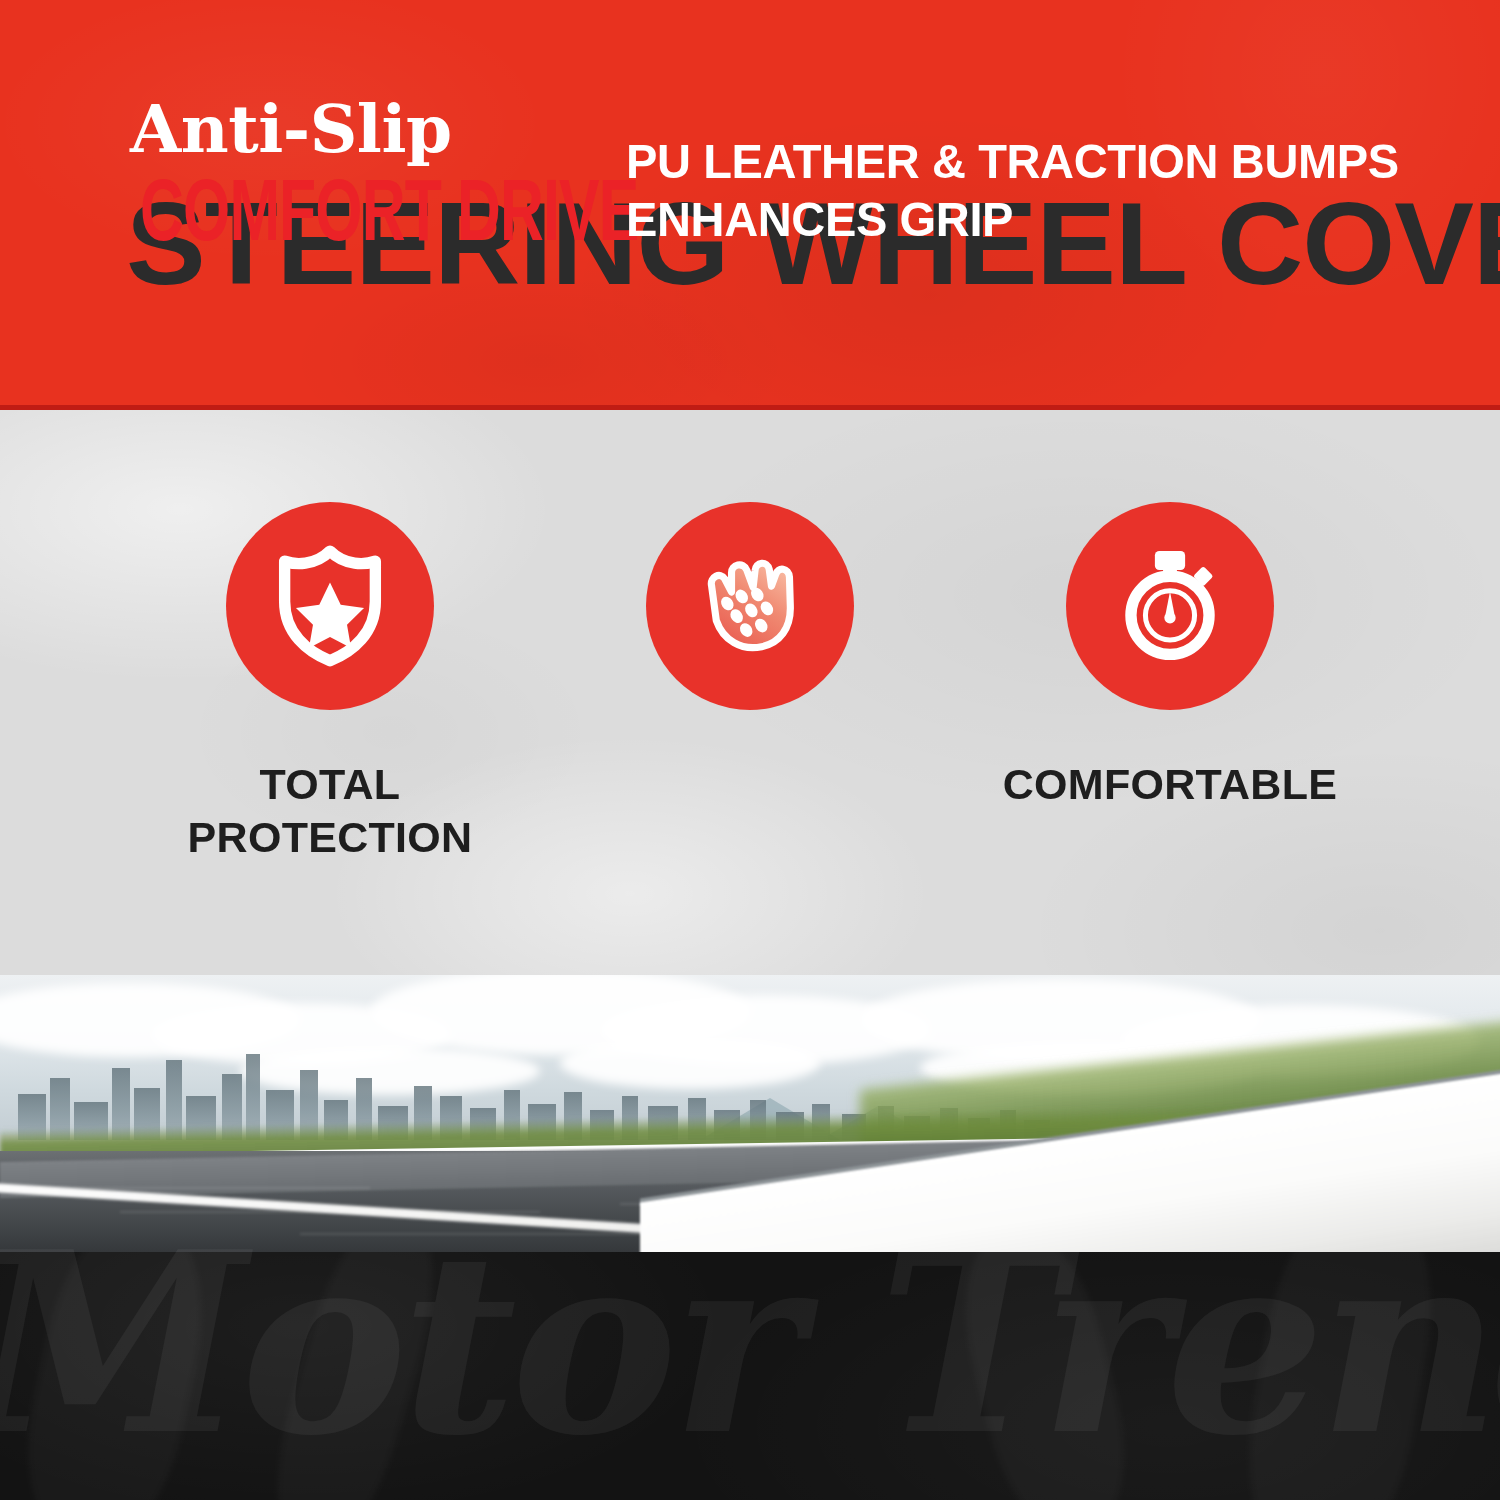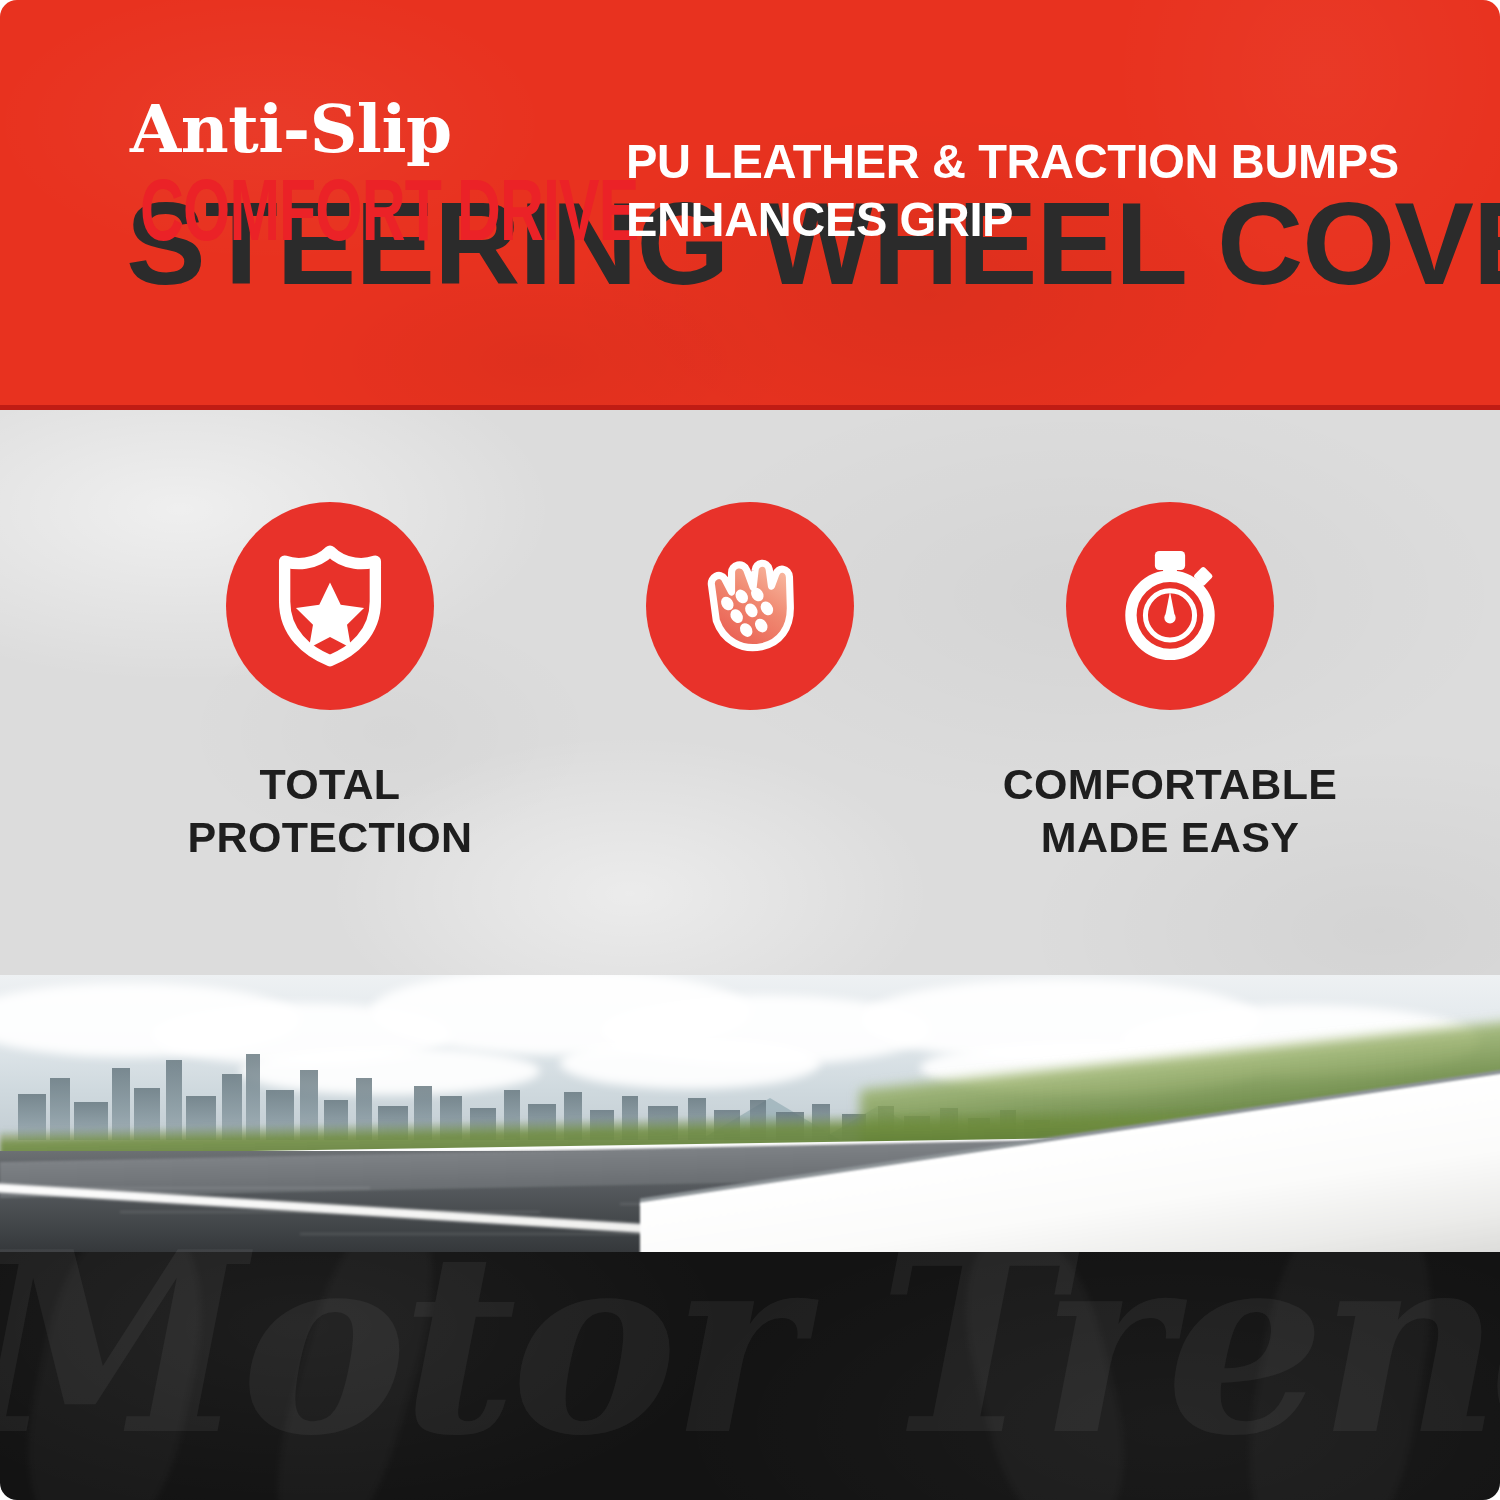--- a/index.html
+++ b/index.html
@@ -10,21 +10,20 @@
   body {
     font-family: "Liberation Sans", sans-serif;
   }
 
   .poster {
     position: relative;
     width: 1500px;
     height: 1500px;
     overflow: hidden;
     background: #ffffff;
-    border-radius: 17px;
   }
 
   
   .header-band {
     position: absolute;
     left: 0; top: 0;
     width: 1500px;
     height: 410px;
     background: #e8321f;
     overflow: hidden;
@@ -415,21 +414,20 @@
               <rect x="70.5" y="22" width="11.5" height="11.5" rx="2" fill="#ffffff" transform="rotate(45 76 28)"></rect>
               <circle cx="50" cy="59" r="31" fill="none" stroke="#ffffff" stroke-width="9"></circle>
               <circle cx="50" cy="59" r="19.5" fill="none" stroke="#ffffff" stroke-width="4"></circle>
               <path d="M50 40 L53.5 58 C53.5 62 46.5 62 46.5 58 Z" fill="#ffffff"></path>
               <circle cx="50" cy="61" r="4.5" fill="#ffffff"></circle>
             </svg>
           </span>
         </div>
         <div class="feature-label">
           <div>COMFORTABLE</div>
-          <div>MADE EASY</div>
         </div>
       </div>
 
     </div>
   </div>
 
   <div class="road-band">
     <div class="sky"></div>
 
     <div class="cloud" style="left:-40px;  top:8px;   width:340px; height:74px;"></div>

